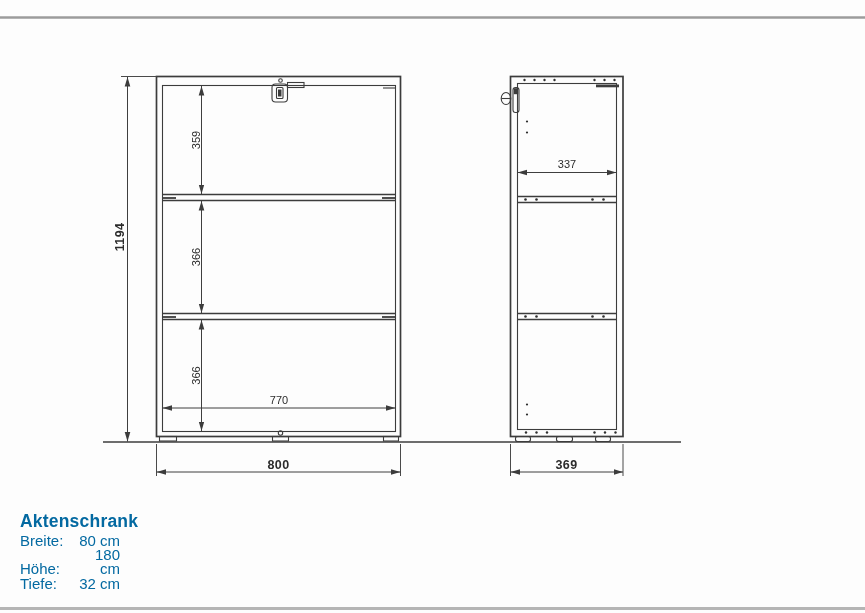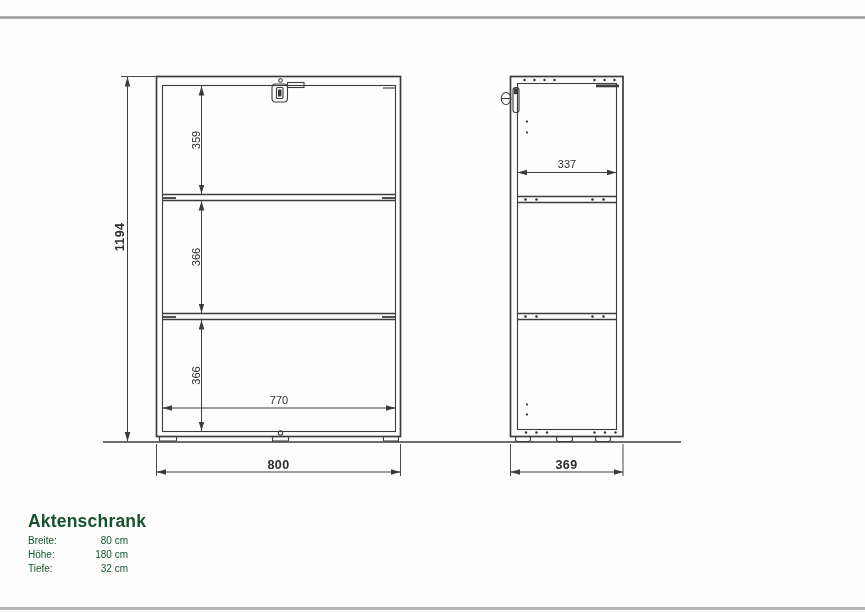--- a/index.html
+++ b/index.html
@@ -18,23 +18,23 @@
   .dimline{stroke-width:1px;stroke:#3f3f3f;}
   .pborder-top{stroke:#9c9c9c;stroke-width:2.6px;}
   .pborder-bottom{stroke:#b5b5b5;stroke-width:3.2px;}
   .ground{stroke-width:1.7px;}
 
   text.dim{font-family:"Liberation Sans",sans-serif;font-size:11px;fill:#2c2c2c;
            stroke:none;}
   text.dim.b{font-weight:bold;font-size:12.5px;letter-spacing:.4px;}
 
   
-  .info{position:absolute;left:28px;top:511px;color:#14532d;}
+  .info{position:absolute;left:20px;top:511px;color:#0369a1;}
   .info .title{font-size:17.5px;font-weight:bold;letter-spacing:.2px;margin:0 0 2px 0;}
-  .info .row{font-size:10px;line-height:14.2px;}
+  .info .row{font-size:15px;line-height:14.2px;}
   .info .lbl{display:inline-block;width:54px;}
   .info .val{display:inline-block;width:46px;text-align:right;}
 </style>
 </head>
 <body>
 
 <div class="stage">
 
 <svg width="865" height="613" viewBox="0 0 865 613">
   <defs>

